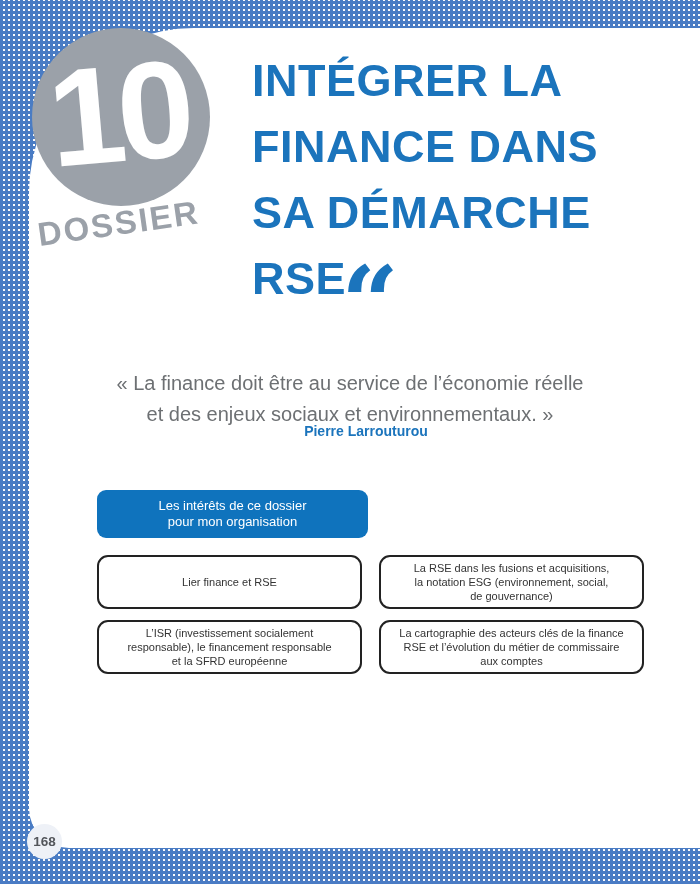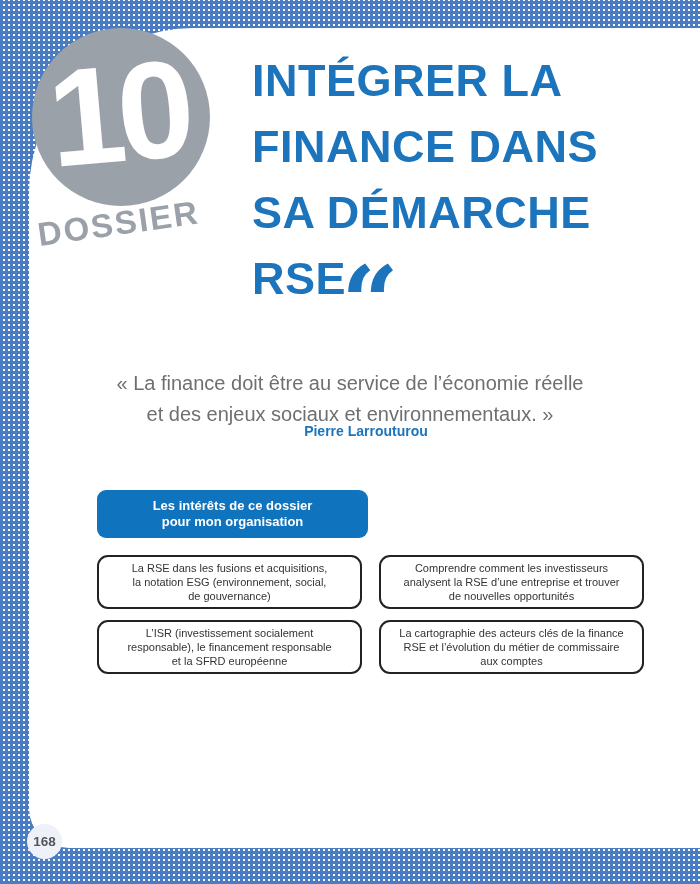--- a/index.html
+++ b/index.html
@@ -98,21 +98,20 @@
   }
   .cols {
     position: absolute;
     left: 97px; top: 490px;
     width: 547px;
   }
   .col-headers {
     display: grid;
     grid-template-columns: 1fr 1fr;
     column-gap: 5px;
-    font-weight: bold;
   }
   .hdr {
     background: #0f73bd;
     color: #ffffff;
     border-radius: 9px;
     min-height: 48px;
     box-sizing: border-box;
     display: flex; align-items: center; justify-content: center;
     text-align: center;
     font-size: 13px;
@@ -179,26 +178,24 @@
   <div class="quote-author">Pierre Larrouturou</div>
 
   <div class="cols">
 
     <div class="col-headers">
       <div class="hdr">Les intérêts de ce dossier
 pour mon organisation</div>
     </div>
 
     <div class="items-grid">
+      <div class="item">Lier finance et RSE</div>
       <div class="item">La RSE dans les fusions et acquisitions,
 la notation ESG (environnement, social,
 de gouvernance)</div>
-      <div class="item">Comprendre comment les investisseurs
-analysent la RSE d’une entreprise et trouver
-de nouvelles opportunités</div>
       <div class="item">L’ISR (investissement socialement
 responsable), le financement responsable
 et la SFRD européenne</div>
       <div class="item">La cartographie des acteurs clés de la finance
 RSE et l’évolution du métier de commissaire
 aux comptes</div>
     </div>
 
   </div>
 

